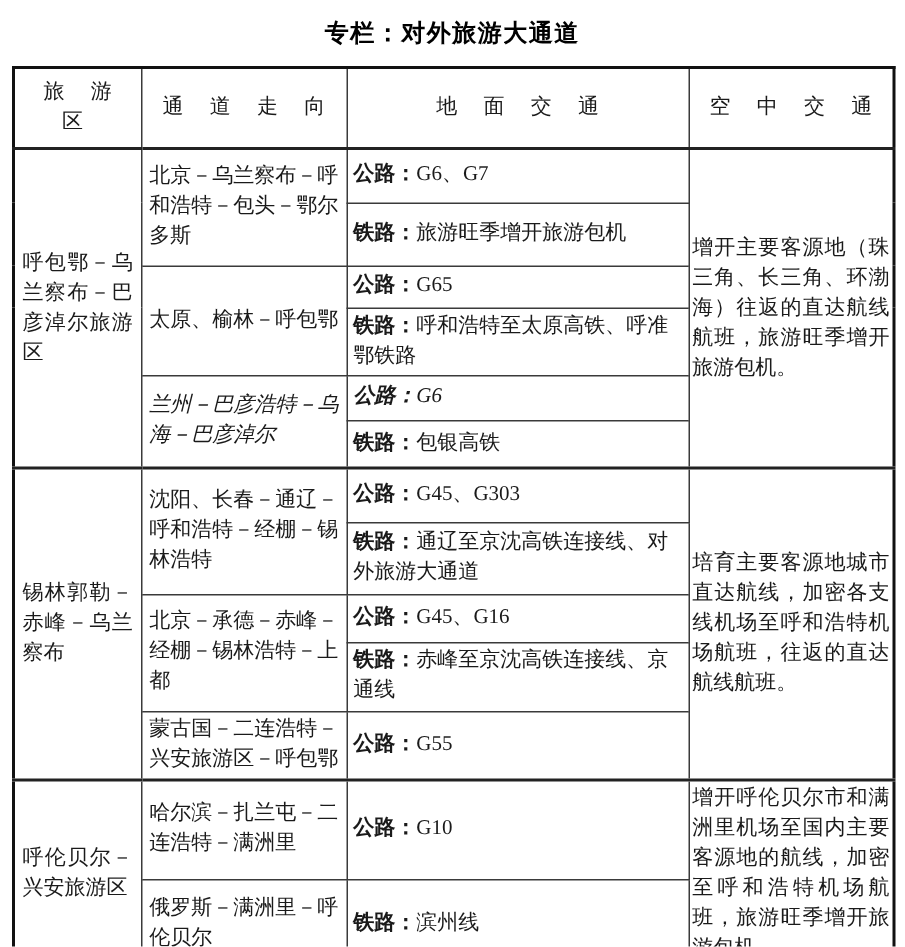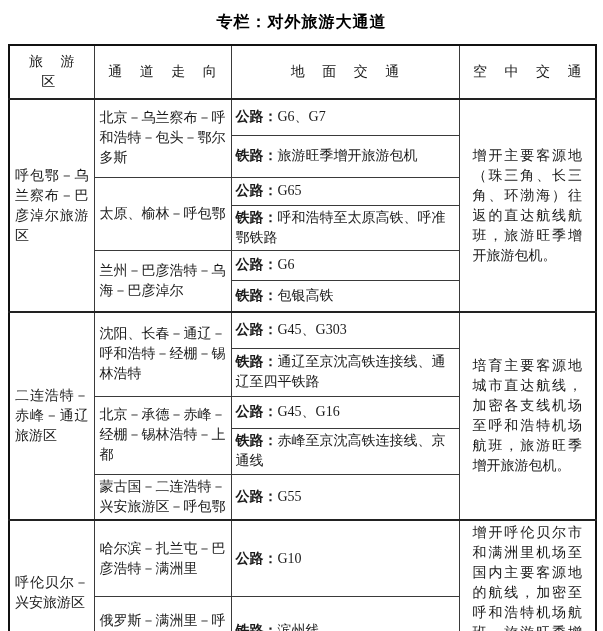--- a/index.html
+++ b/index.html
@@ -54,21 +54,21 @@
   }
   td.route-cell {
     text-align: justify;
     text-justify: inter-character;
     padding: 2px 5px;
   }
   td.ground-cell { text-align: left; }
   td.air-cell {
     text-align: justify;
     text-justify: inter-character;
-    padding: 2px 13px;
+    padding: 2px 2px;
     margin-top: 43px;
   }
   .transport-label { font-weight: bold; }
 </style>
 </head>
 <body>
 
 <div class="page">
   <div class="doc-title">专栏：对外旅游大通道</div>
 
@@ -98,52 +98,52 @@
       <tr style="height:42px;">
         <td class="ground-cell"><span class="transport-label">铁路：</span><span>旅游旺季增开旅游包机</span></td>
       </tr>
       <tr style="height:28px;">
         <td class="route-cell" rowspan="2">太原、榆林－呼包鄂</td>
         <td class="ground-cell"><span class="transport-label">公路：</span><span>G65</span></td>
       </tr>
       <tr style="height:44px;">
         <td class="ground-cell"><span class="transport-label">铁路：</span><span>呼和浩特至太原高铁、呼准鄂铁路</span></td>
       </tr>
-      <tr style="height:30px;">
+      <tr style="height:30px;font-style:italic;">
         <td class="route-cell" rowspan="2">兰州－巴彦浩特－乌海－巴彦淖尔</td>
         <td class="ground-cell"><span class="transport-label">公路：</span><span>G6</span></td>
       </tr>
       <tr style="height:32px;">
         <td class="ground-cell"><span class="transport-label">铁路：</span><span>包银高铁</span></td>
       </tr>
 
       <tr class="section-start" style="height:36px;">
-        <td class="zone-cell" rowspan="5">二连浩特－赤峰－通辽旅游区</td>
+        <td class="zone-cell" rowspan="5">锡林郭勒－赤峰－乌兰察布</td>
         <td class="route-cell" rowspan="2">沈阳、长春－通辽－呼和浩特－经棚－锡林浩特</td>
         <td class="ground-cell"><span class="transport-label">公路：</span><span>G45、G303</span></td>
-        <td class="air-cell" rowspan="5">培育主要客源地城市直达航线，加密各支线机场至呼和浩特机场航班，旅游旺季增开旅游包机。</td>
+        <td class="air-cell" rowspan="5">培育主要客源地城市直达航线，加密各支线机场至呼和浩特机场航班，往返的直达航线航班。</td>
       </tr>
       <tr style="height:48px;">
-        <td class="ground-cell"><span class="transport-label">铁路：</span><span>通辽至京沈高铁连接线、通辽至四平铁路</span></td>
+        <td class="ground-cell"><span class="transport-label">铁路：</span><span>通辽至京沈高铁连接线、对外旅游大通道</span></td>
       </tr>
       <tr style="height:32px;">
         <td class="route-cell" rowspan="2">北京－承德－赤峰－经棚－锡林浩特－上都</td>
         <td class="ground-cell"><span class="transport-label">公路：</span><span>G45、G16</span></td>
       </tr>
       <tr style="height:46px;">
         <td class="ground-cell"><span class="transport-label">铁路：</span><span>赤峰至京沈高铁连接线、京通线</span></td>
       </tr>
       <tr style="height:46px;">
         <td class="route-cell">蒙古国－二连浩特－兴安旅游区－呼包鄂</td>
         <td class="ground-cell"><span class="transport-label">公路：</span><span>G55</span></td>
       </tr>
 
       <tr class="section-start" style="height:60px;">
         <td class="zone-cell" rowspan="2">呼伦贝尔－兴安旅游区</td>
-        <td class="route-cell">哈尔滨－扎兰屯－巴彦浩特－满洲里</td>
+        <td class="route-cell">哈尔滨－扎兰屯－二连浩特－满洲里</td>
         <td class="ground-cell"><span class="transport-label">公路：</span><span>G10</span></td>
         <td class="air-cell" rowspan="2">增开呼伦贝尔市和满洲里机场至国内主要客源地的航线，加密至呼和浩特机场航班，旅游旺季增开旅游包机。</td>
       </tr>
       <tr style="height:54px;">
         <td class="route-cell">俄罗斯－满洲里－呼伦贝尔</td>
         <td class="ground-cell"><span class="transport-label">铁路：</span><span>滨州线</span></td>
       </tr>
     </tbody>
   </table>
 </div>

